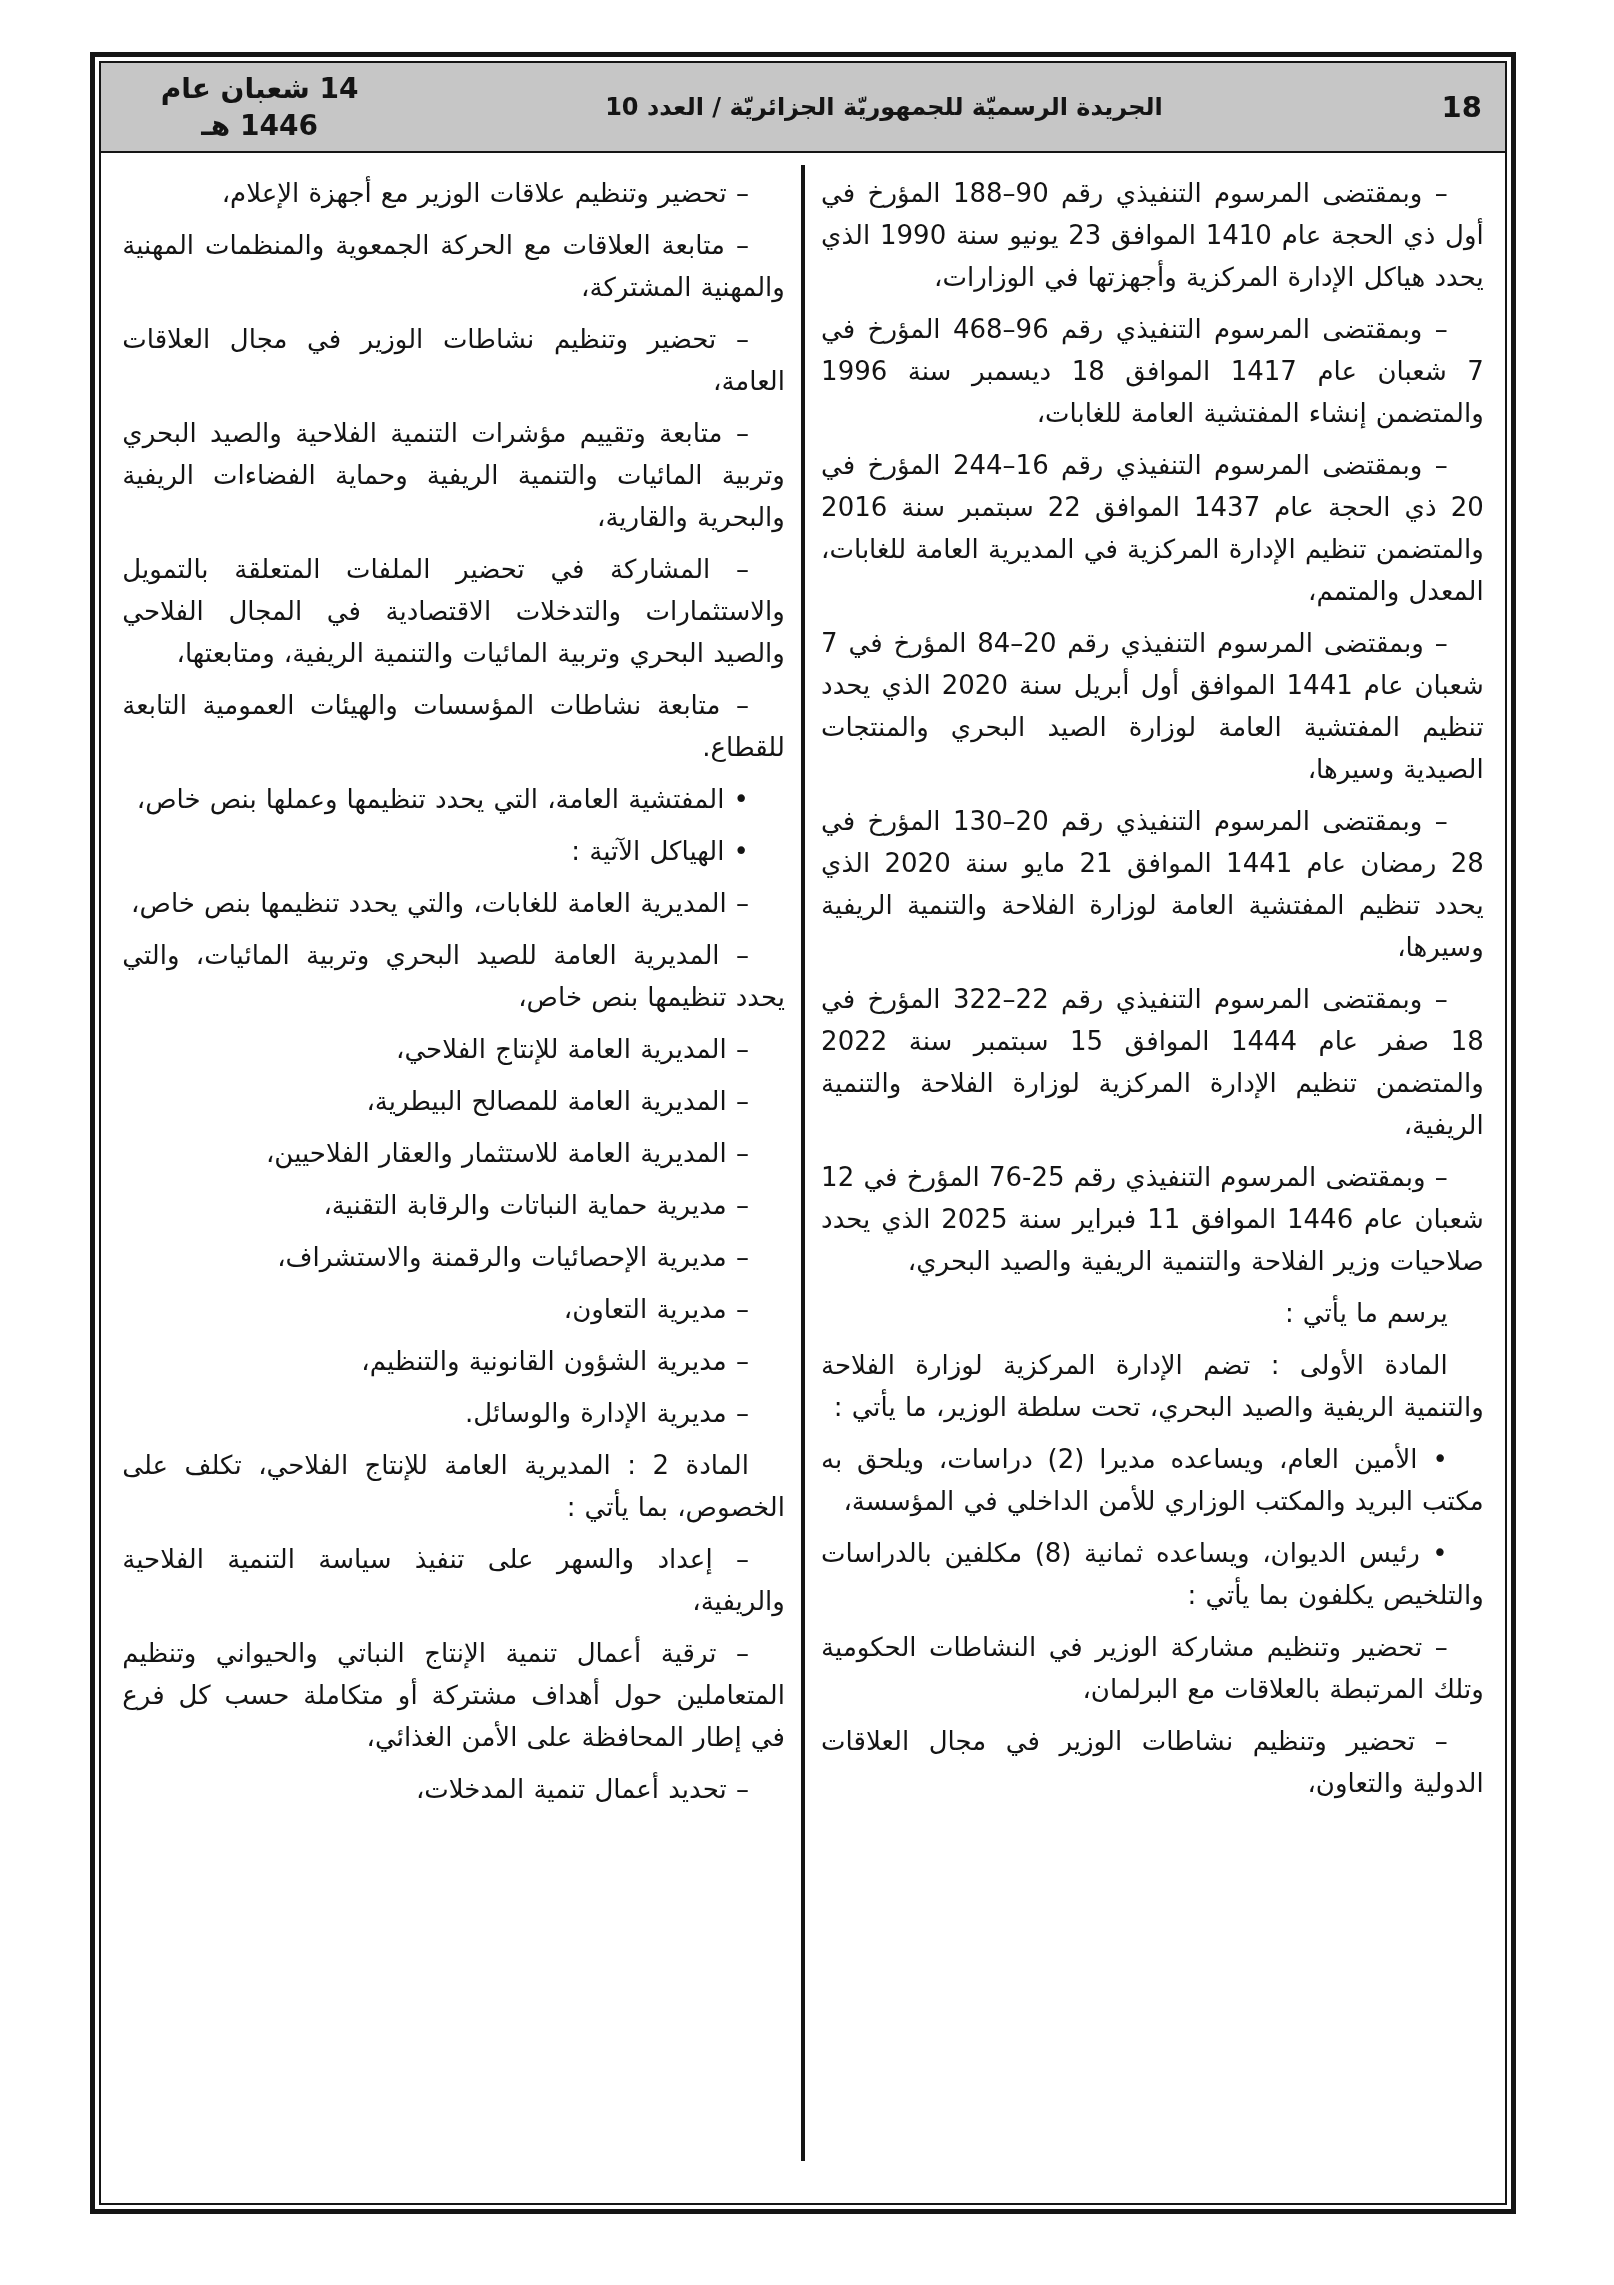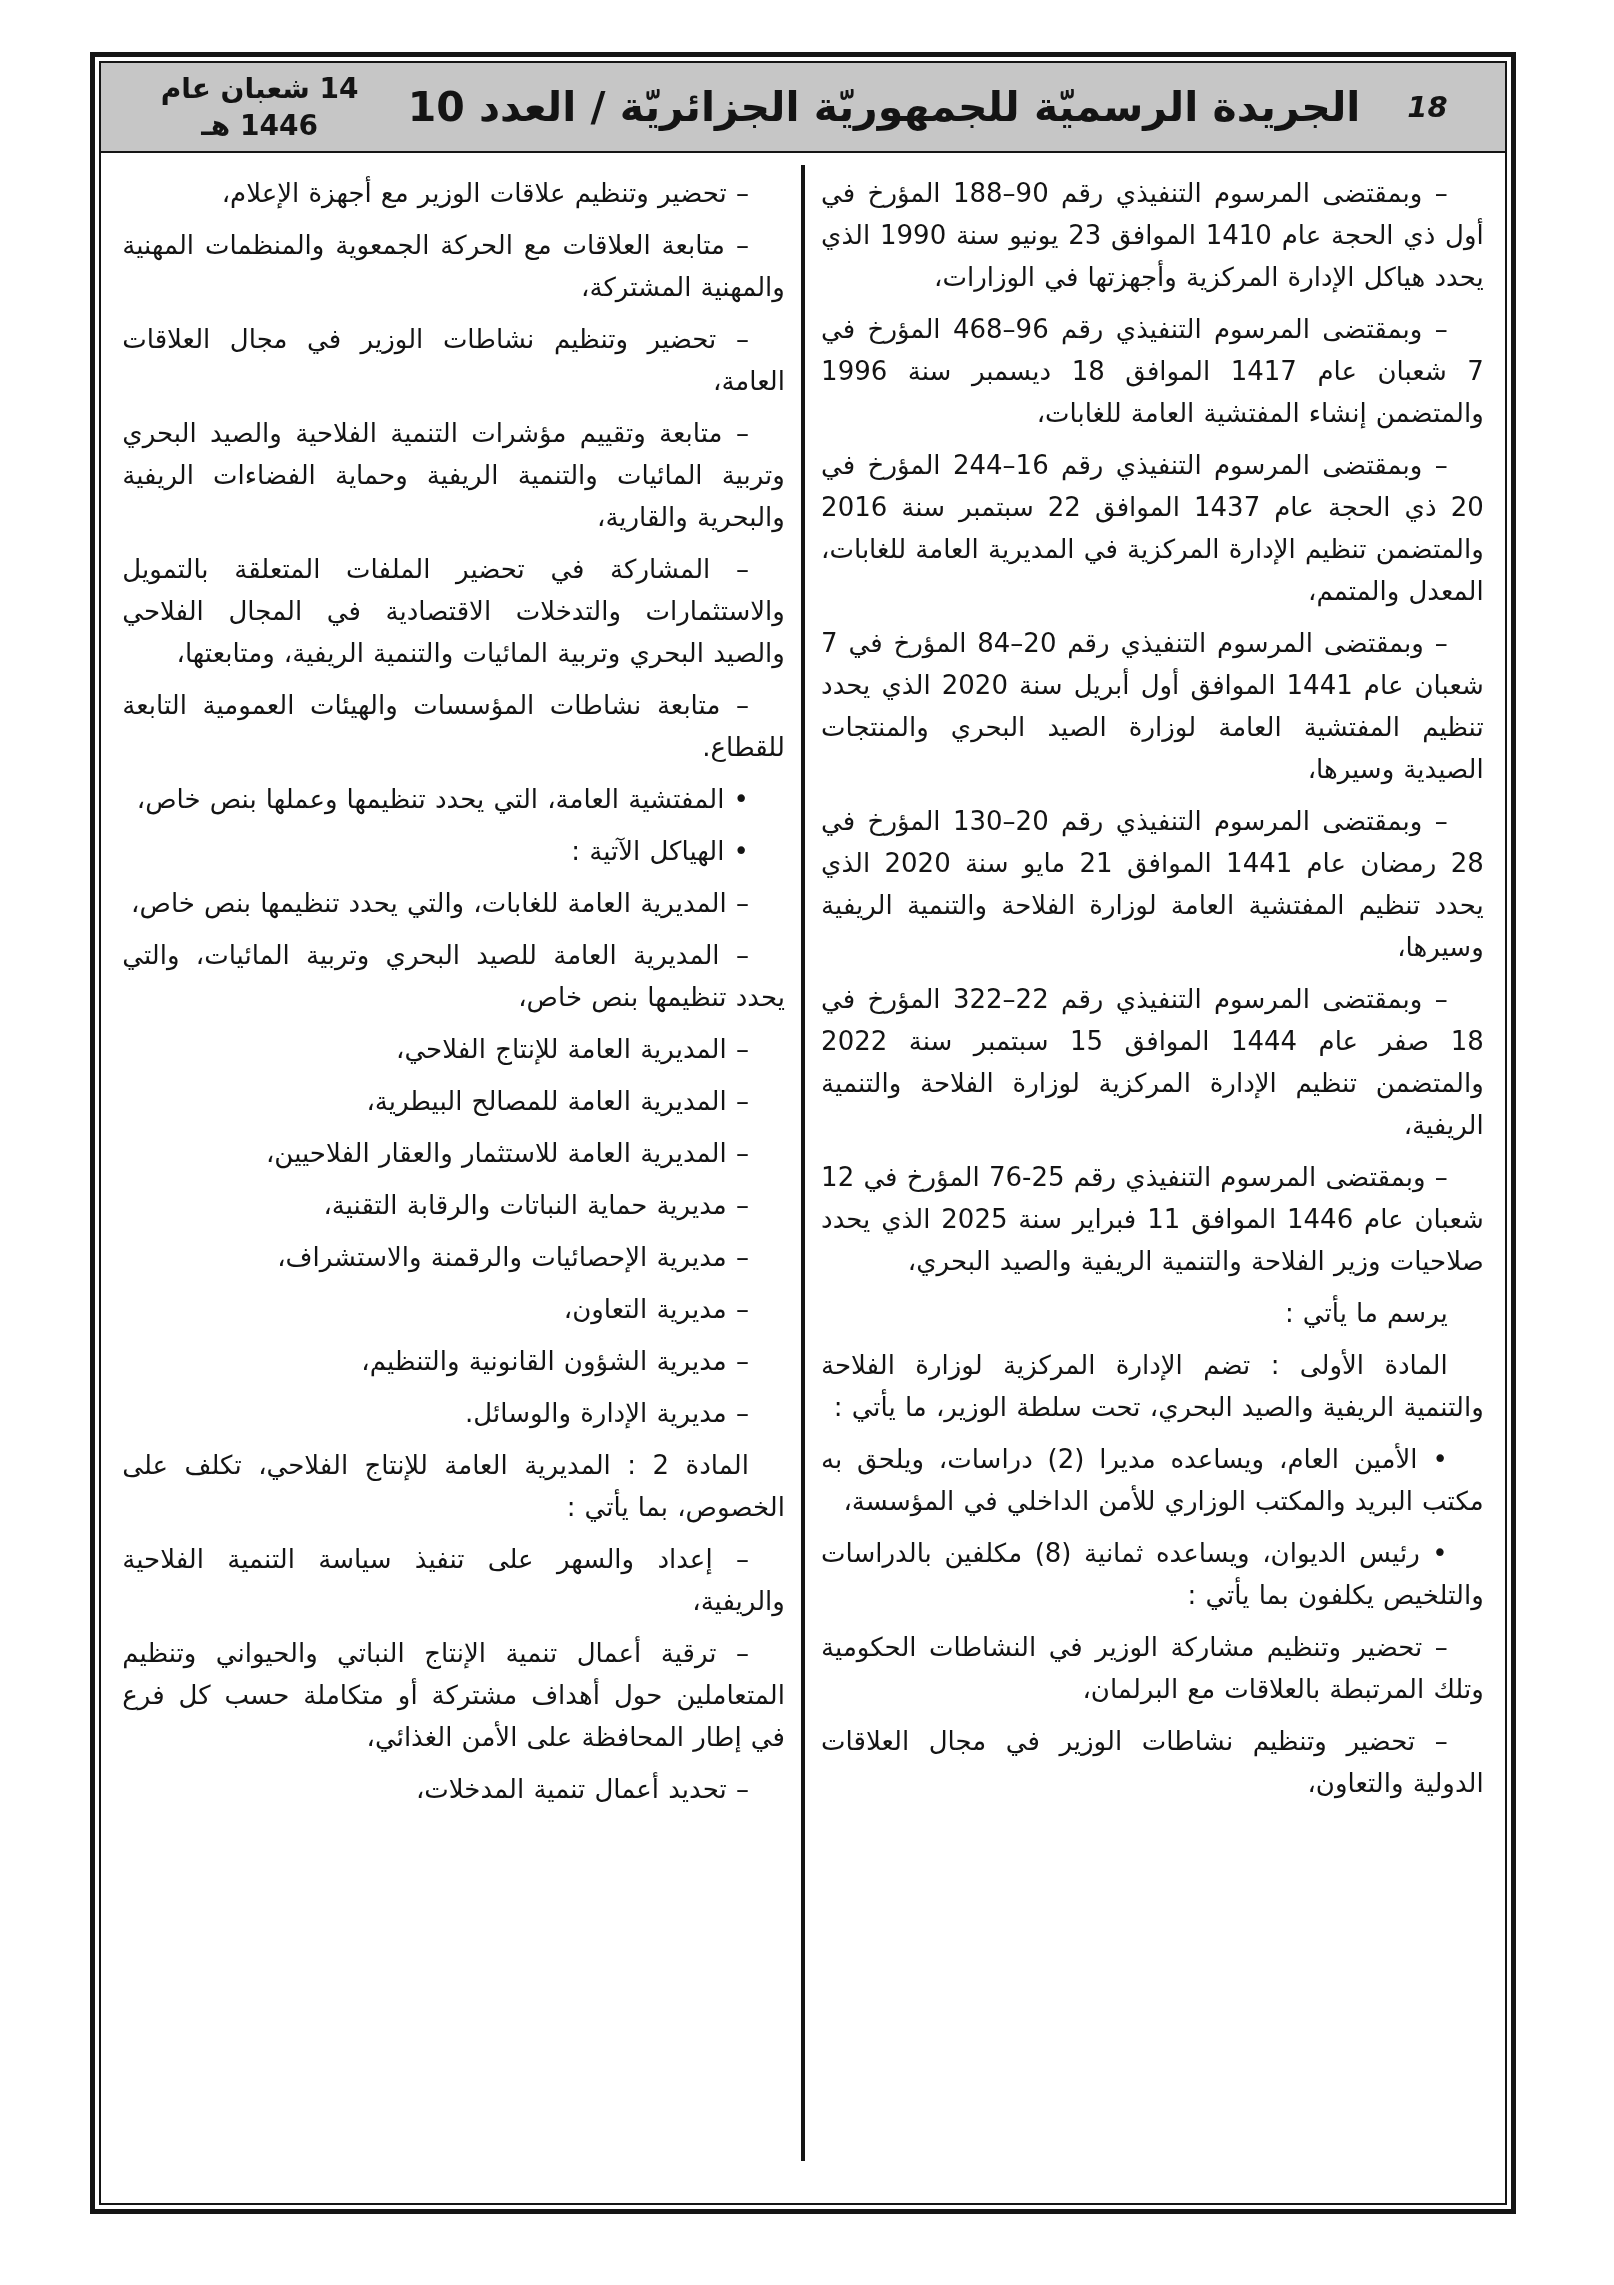--- a/index.html
+++ b/index.html
@@ -30,30 +30,28 @@
     border-bottom:2.7px solid #151515;
     height:90px;
     flex:0 0 auto;
     display:flex;
     align-items:center;
     direction:rtl;
     padding:0 23.5px;
   }
   .page-num {
     flex:0 0 109px;
-    text-align:center;
     font-weight:bold;
     font-size:29px;
-    font-style:italic;
   }
   .gazette-title {
     flex:1 1 auto;
     text-align:center;
     font-weight:bold;
-    font-size:41px;
+    font-size:24px;
     letter-spacing:0;
   }
   .date-block {
     flex:0 0 271px;
     text-align:center;
     font-weight:bold;
     font-size:28px;
     line-height:37px;
   }
   .content {

